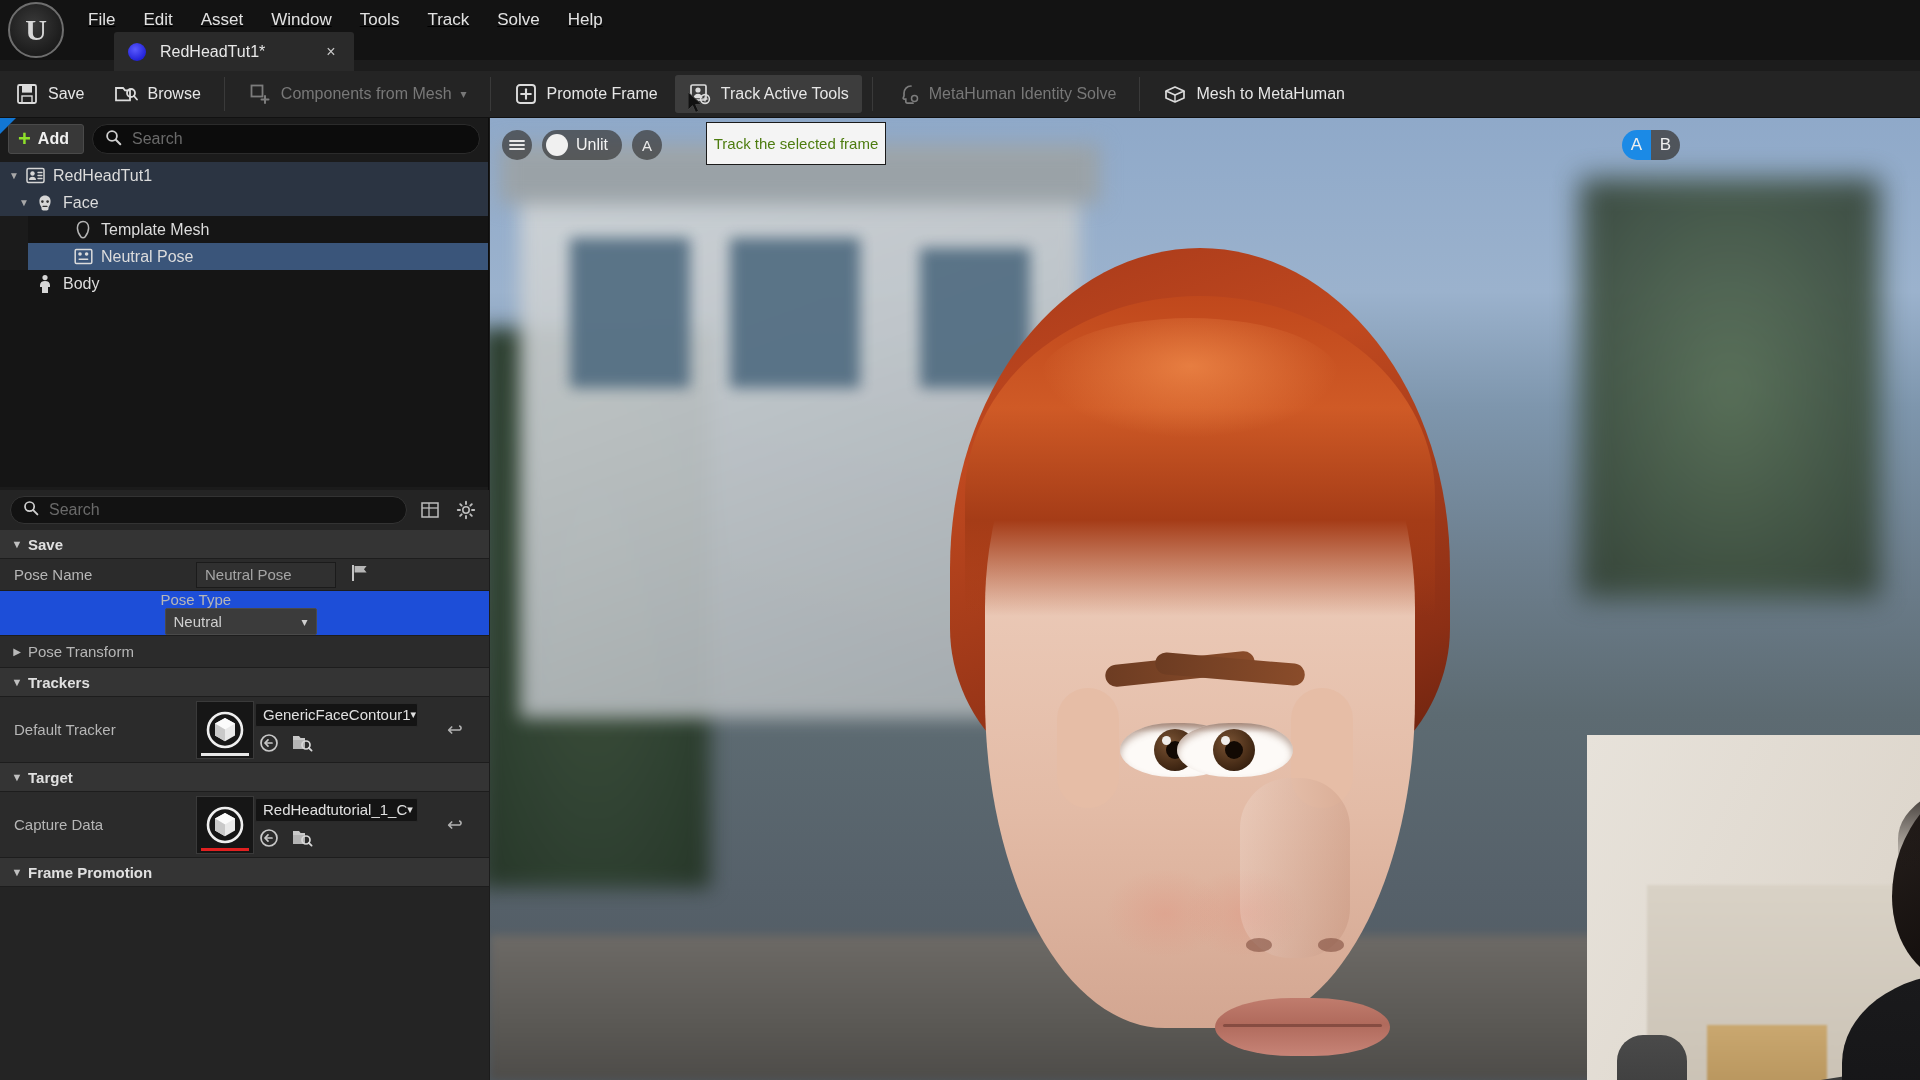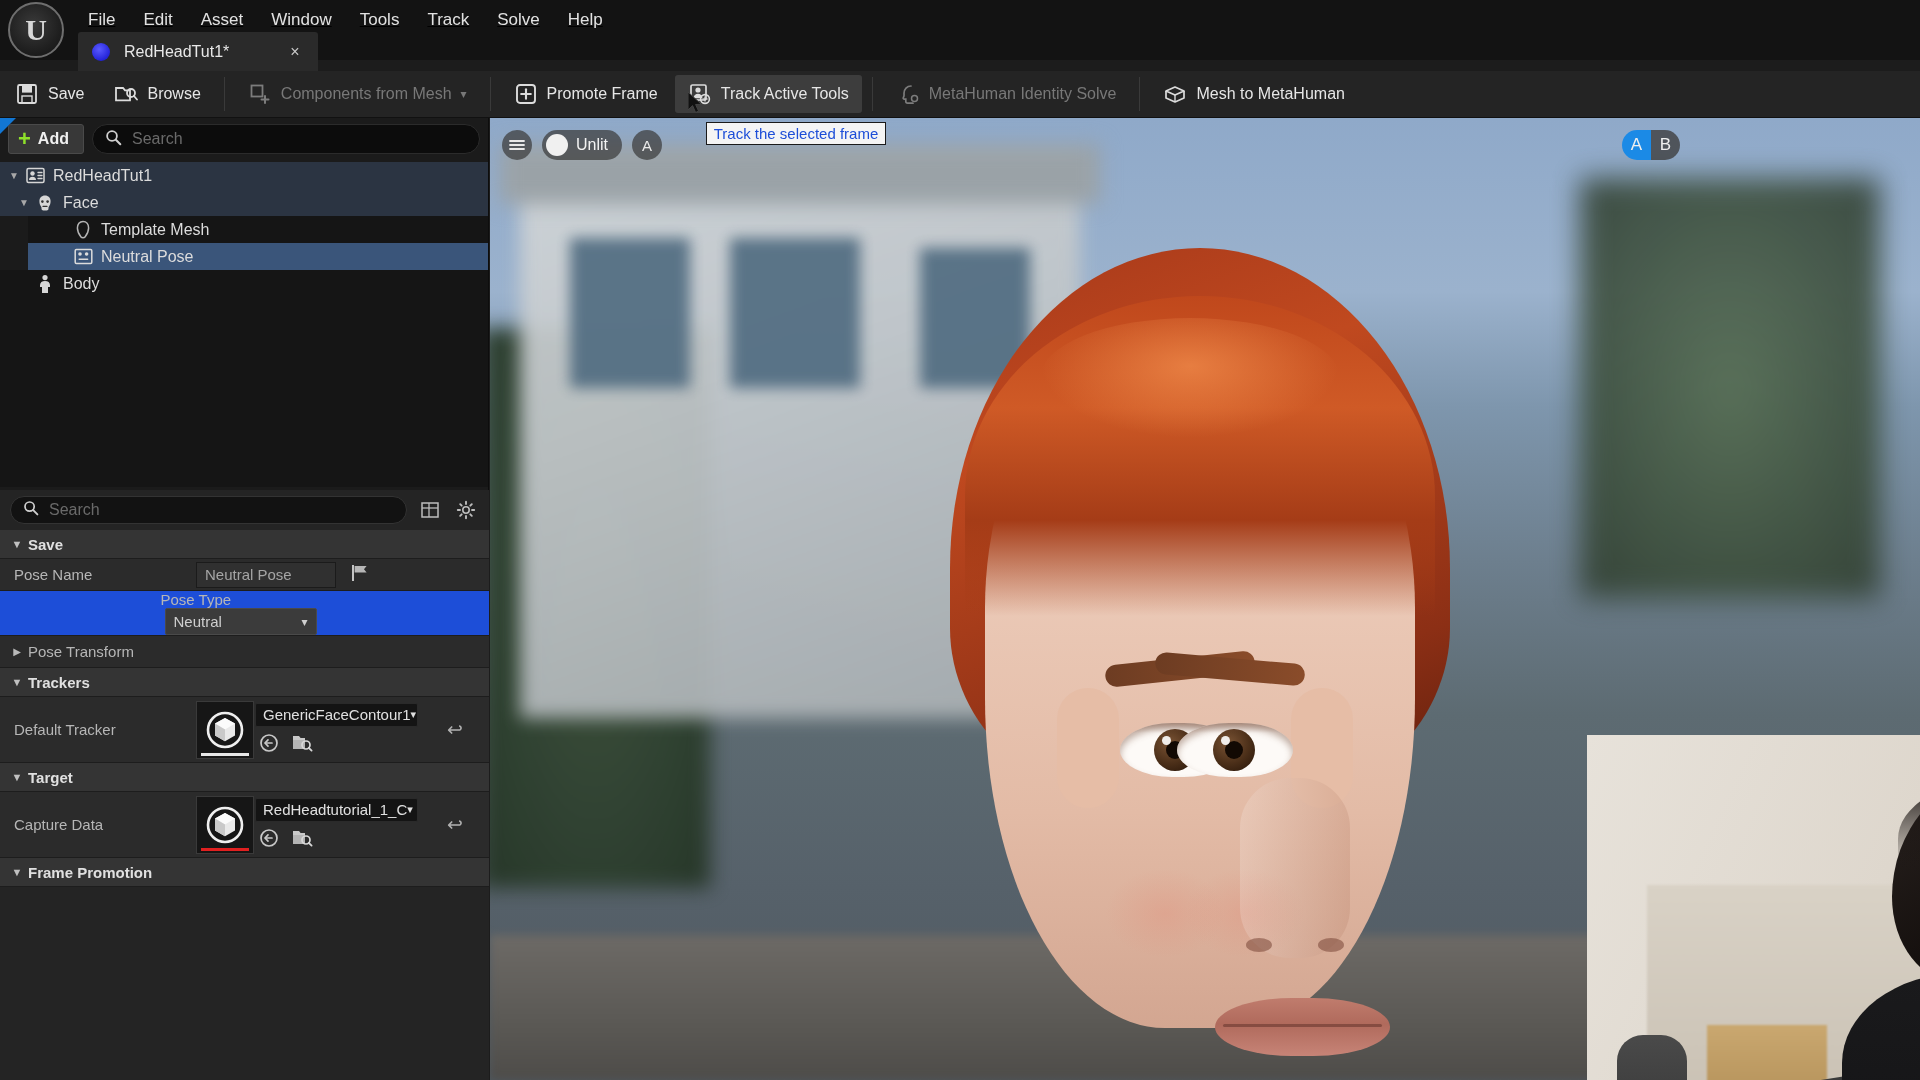--- a/index.html
+++ b/index.html
@@ -35,20 +35,21 @@
 
   
   .tabrow {
     position: absolute; left: 0; top: 30px; width: 1920px; height: 42px;
     display: flex; align-items: flex-end; padding-left: 78px;
   }
   .tab {
     height: 40px; background: #2a2a2a; display: flex; align-items: center;
     padding: 0 12px 0 14px; border-top-left-radius: 3px; border-top-right-radius: 3px;
     min-width: 240px;
+    margin-left: 36px;
   }
   .tab-icon {
     width: 18px; height: 18px; border-radius: 50%;
     background: radial-gradient(circle at 40% 35%, #5a5aff 0%, #2323d8 70%, #1414a8 100%);
     margin-right: 14px; flex: 0 0 auto;
   }
   .tab-label { color: #e8e8e8; font-size: 16px; flex: 1 1 auto; white-space: nowrap; }
   .tab-close {
     color: #c8c8c8; font-size: 16px; width: 22px; text-align: center; margin-left: 18px;
   }
@@ -292,24 +293,24 @@
   }
   .ab-seg {
     width: 29px; display: flex; align-items: center; justify-content: center;
     font-size: 17px; color: #efefef;
   }
   .ab-seg.on { background: #1b8ae6; }
   .ab-seg.off { background: rgba(60,60,60,.78); }
 
   
   .tooltip {
-    position: absolute; left: 706px; top: 122px; width: 180px; height: 23px;
+    position: absolute; left: 706px; top: 122px; width: 180px; height: 43px;
     background: #f4f4f4; border: 1px solid #1a1a1a;
     display: flex; align-items: center; justify-content: center;
-    color: #1d4ed8; font-size: 15px; z-index: 50;
+    color: #4d7c0f; font-size: 15px; z-index: 50;
   }
 
   
   .pip {
     position: absolute; left: 1097px; top: 617px; width: 823px; height: 463px;
     overflow: hidden; background: #c9c2b8; z-index: 40;
   }
   .pip-bg { position: absolute; inset: 0;
     background: linear-gradient(115deg,#e7e2da 0%, #ded7cd 35%, #cdc4b8 65%, #b9b0a4 100%); }
   .pip-shelf { position:absolute; left: 60px; top: 150px; width: 360px; height: 313px;

